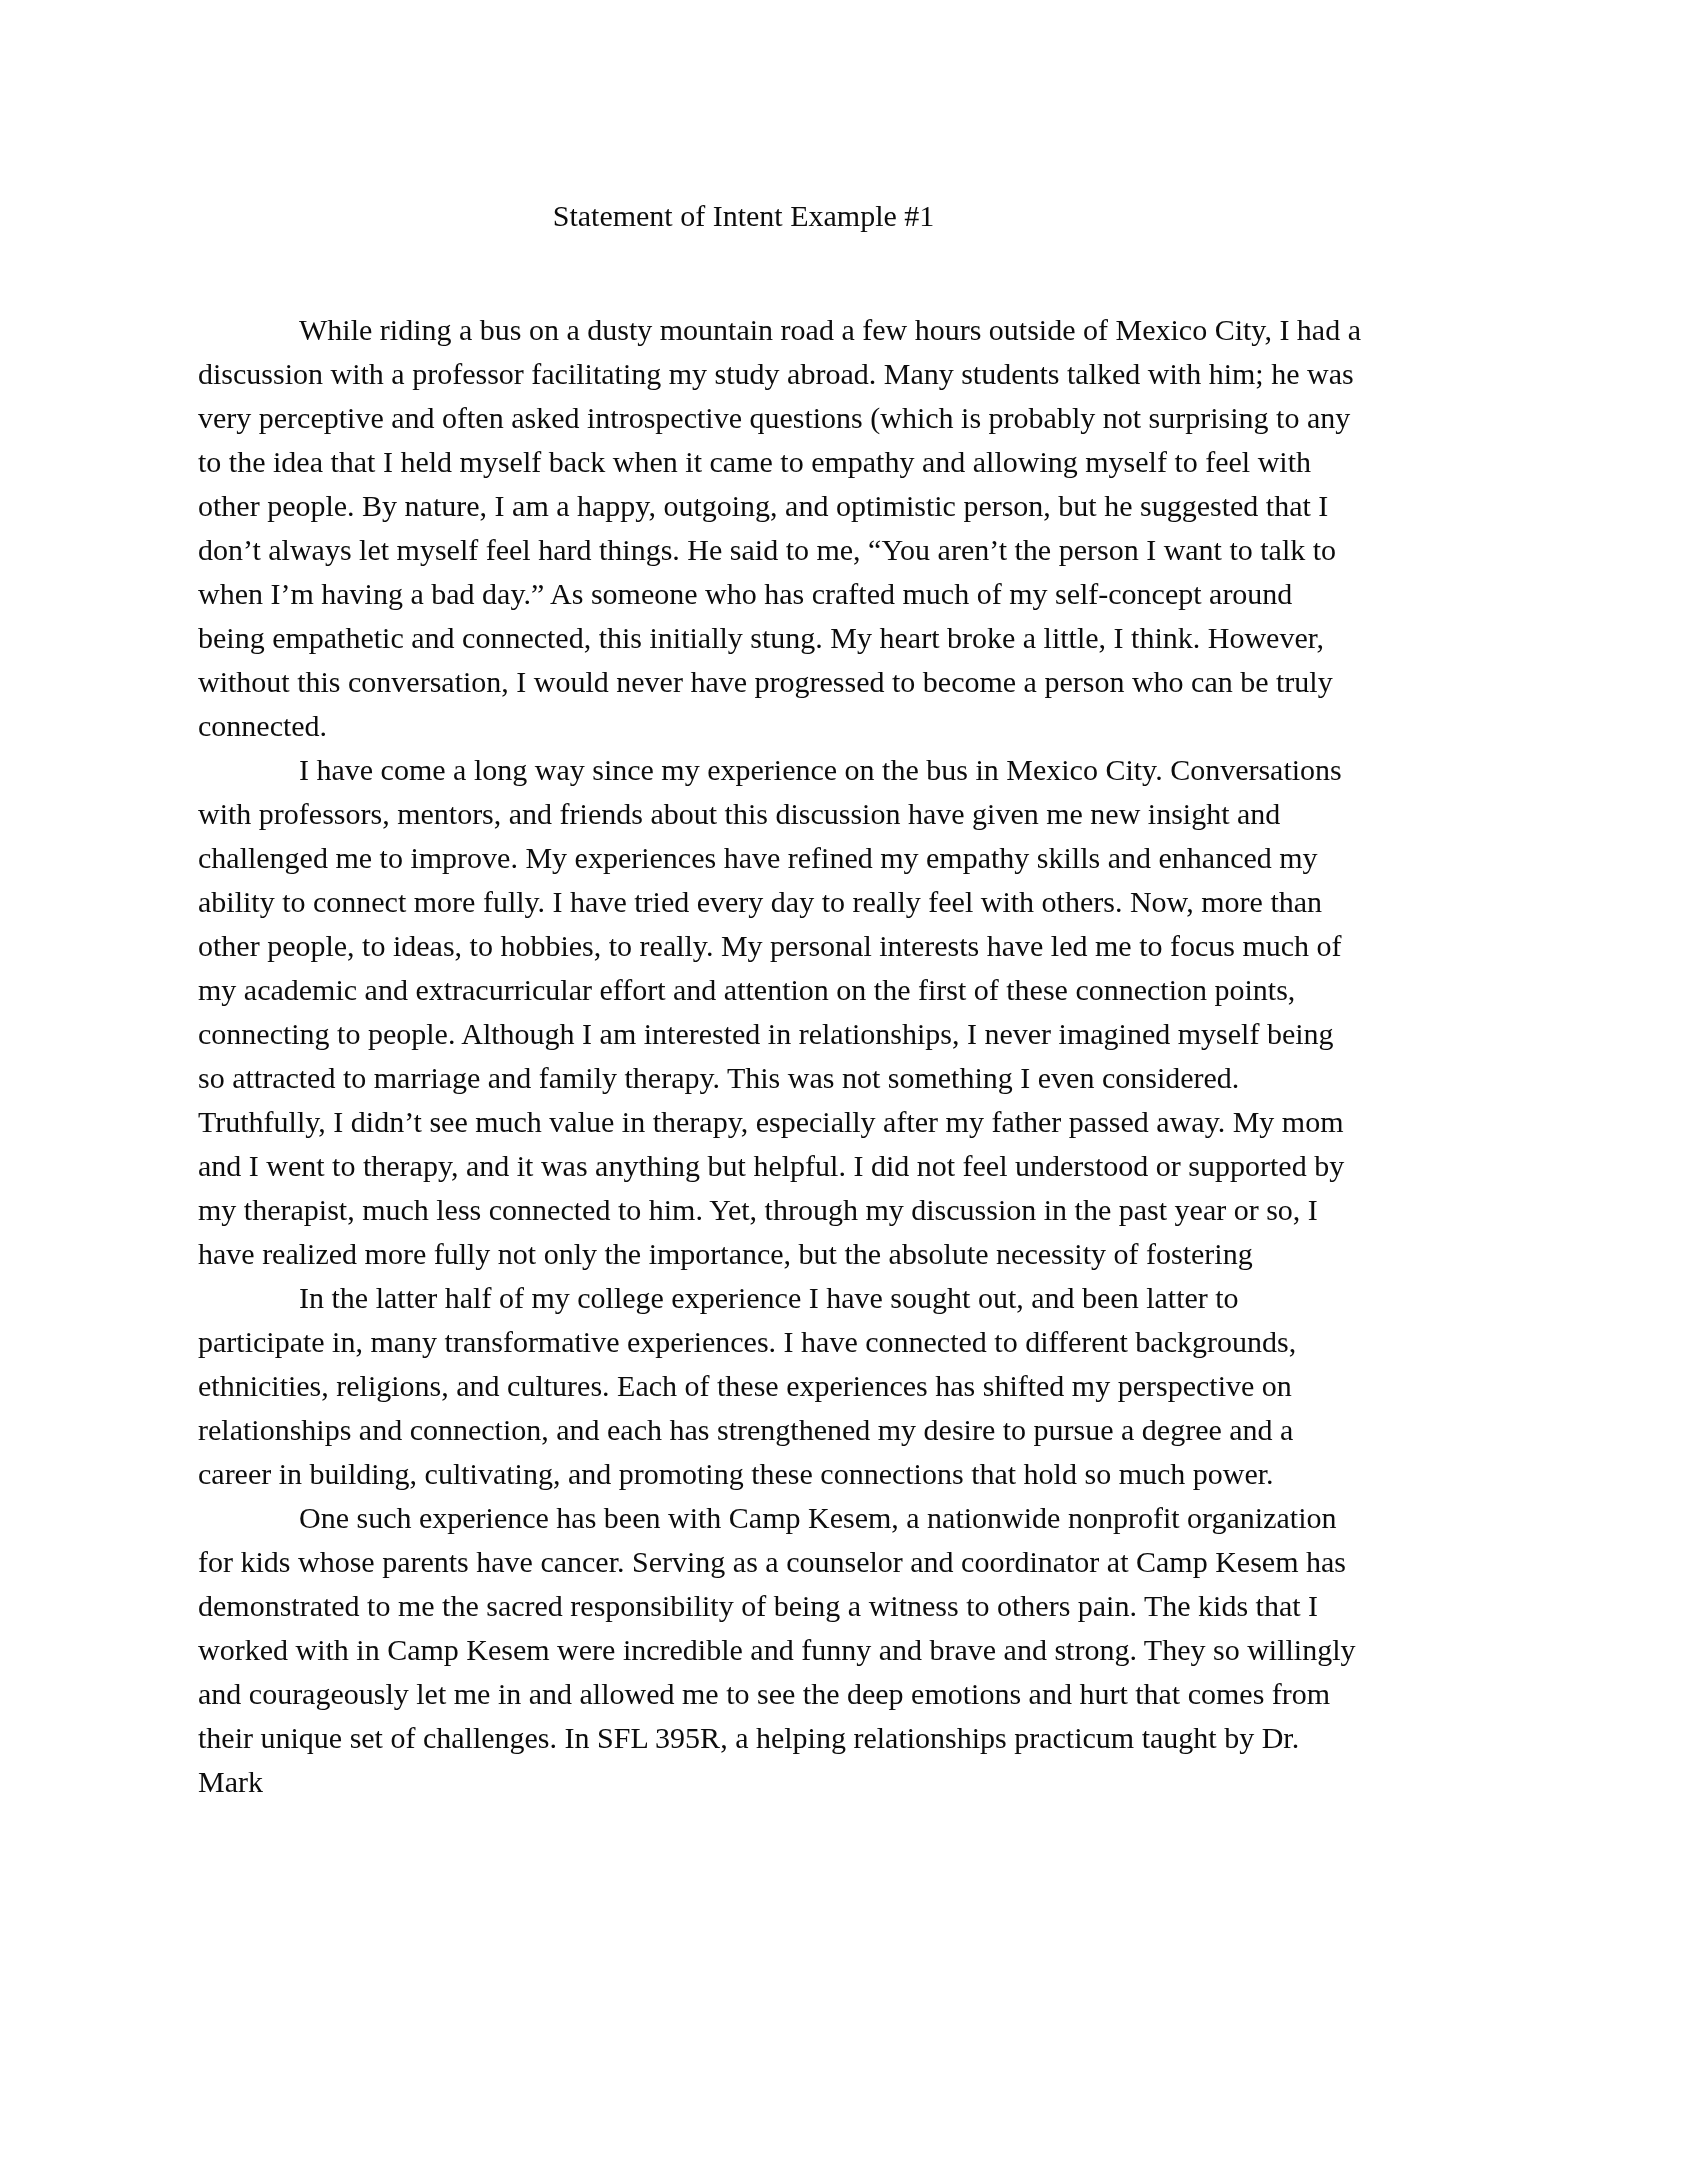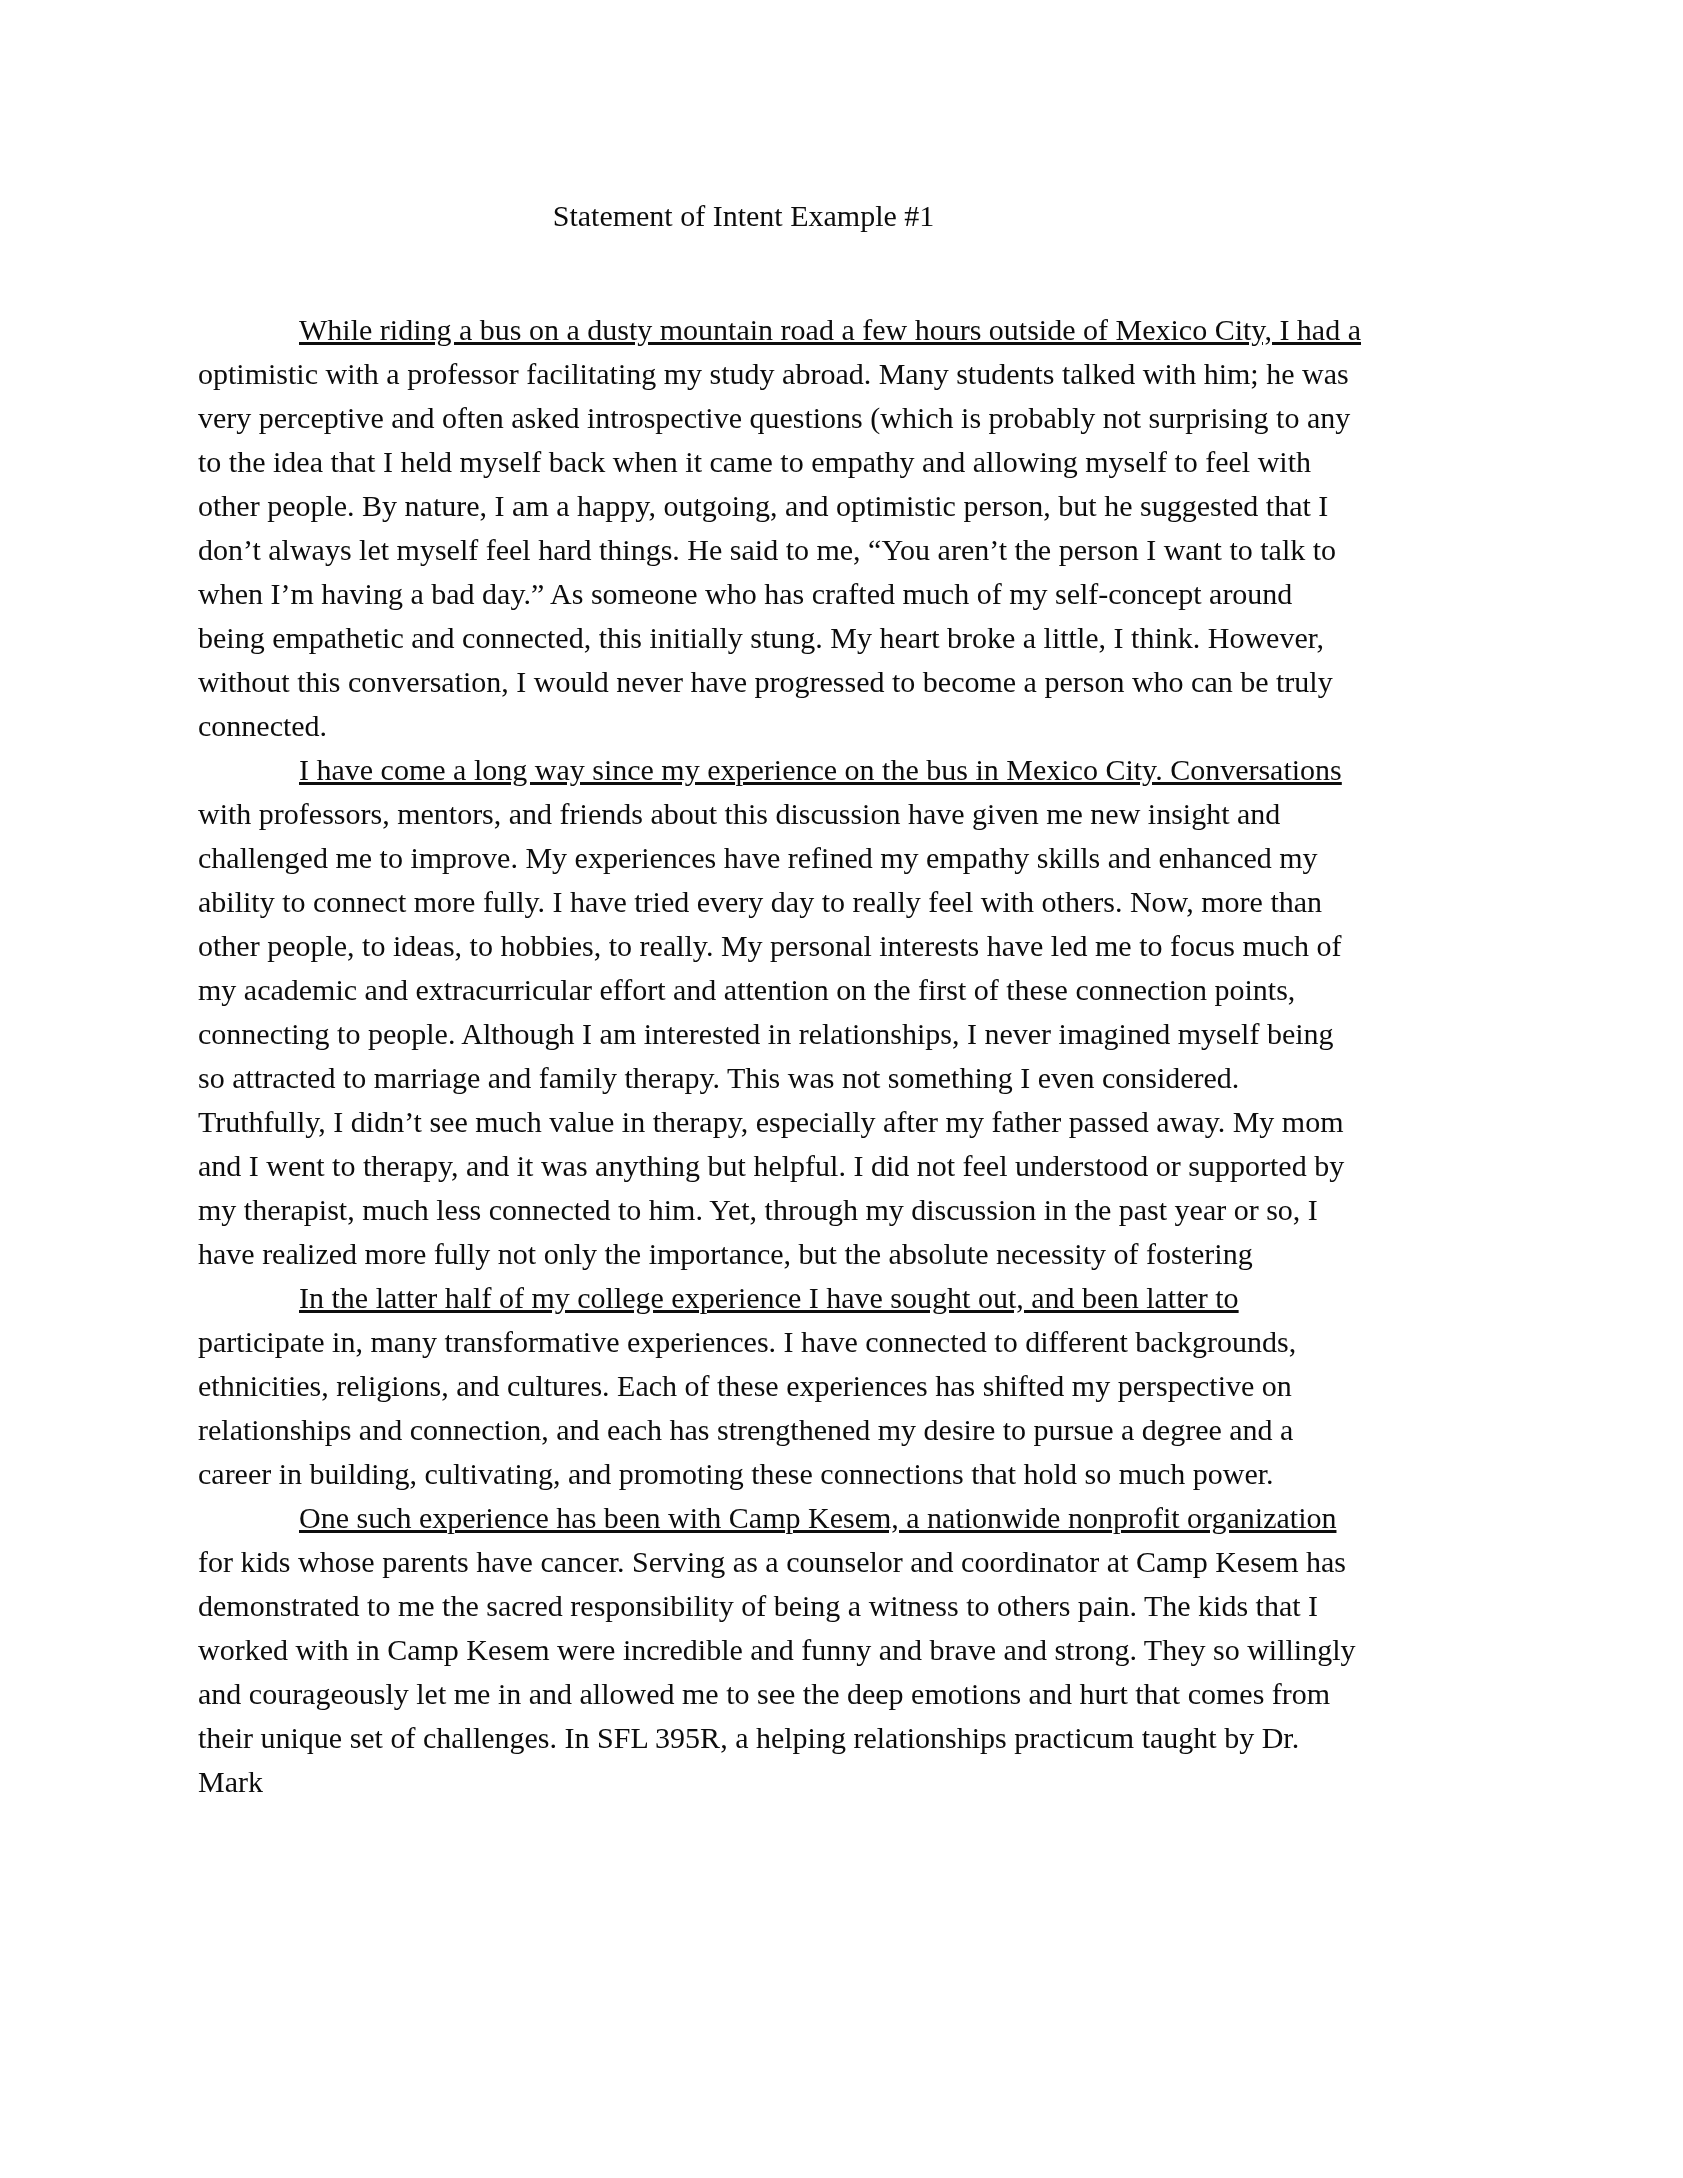--- a/index.html
+++ b/index.html
@@ -47,35 +47,34 @@
     margin: 0;
     padding: 0;
   }
   .line {
     display: block;
     white-space: nowrap;
     height: 44px;
   }
   .line.indent {
     padding-left: 101px;
-    text-decoration: underline;
   }
 </style>
 </head>
 <body>
 
 <div class="page">
 
   <h1 class="doc-title">Statement of Intent Example #1</h1>
 
   <div class="doc-body">
 
     <div class="paragraph">
       <span class="line indent">While riding a bus on a dusty mountain road a few hours outside of Mexico City, I had a</span>
-      <span class="line">optimistic with a professor facilitating my study abroad. Many students talked with him; he was</span>
+      <span class="line">discussion with a professor facilitating my study abroad. Many students talked with him; he was</span>
       <span class="line">very perceptive and often asked introspective questions (which is probably not surprising to any</span>
       <span class="line">to the idea that I held myself back when it came to empathy and allowing myself to feel with</span>
       <span class="line">other people. By nature, I am a happy, outgoing, and optimistic person, but he suggested that I</span>
       <span class="line">don’t always let myself feel hard things. He said to me, “You aren’t the person I want to talk to</span>
       <span class="line">when I’m having a bad day.” As someone who has crafted much of my self-concept around</span>
       <span class="line">being empathetic and connected, this initially stung. My heart broke a little, I think. However,</span>
       <span class="line">without this conversation, I would never have progressed to become a person who can be truly</span>
       <span class="line">connected.</span>
     </div>
 

